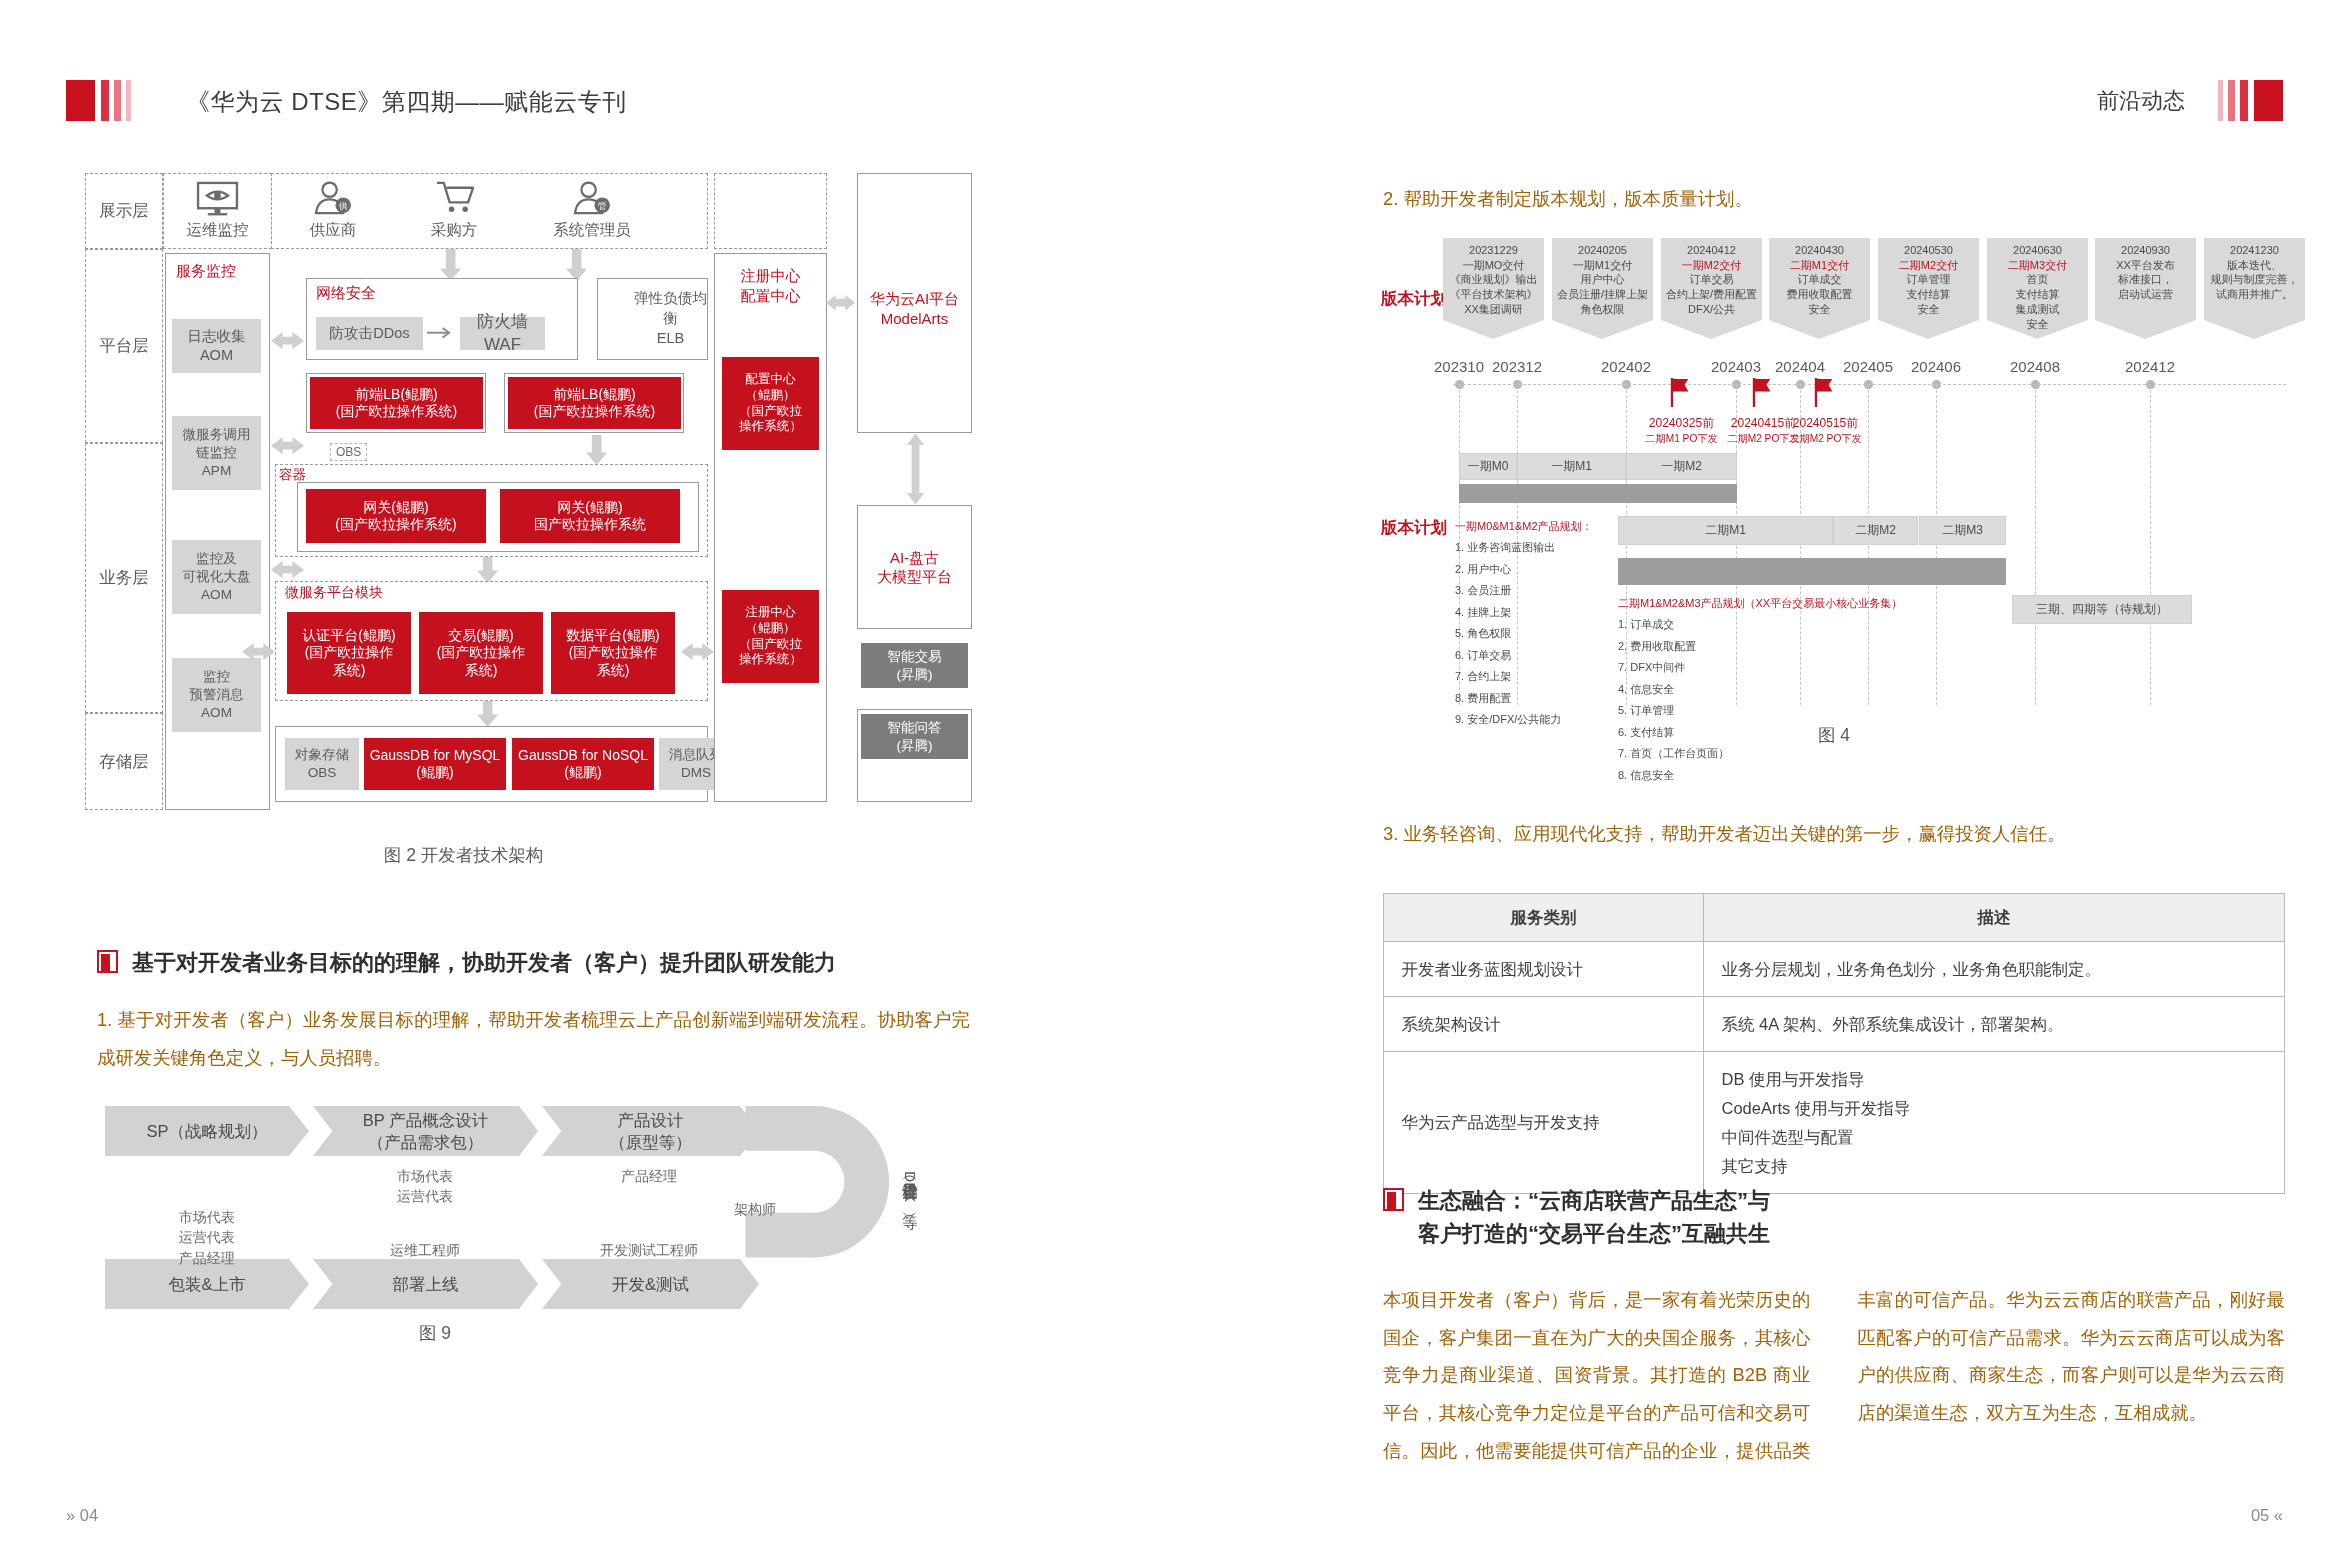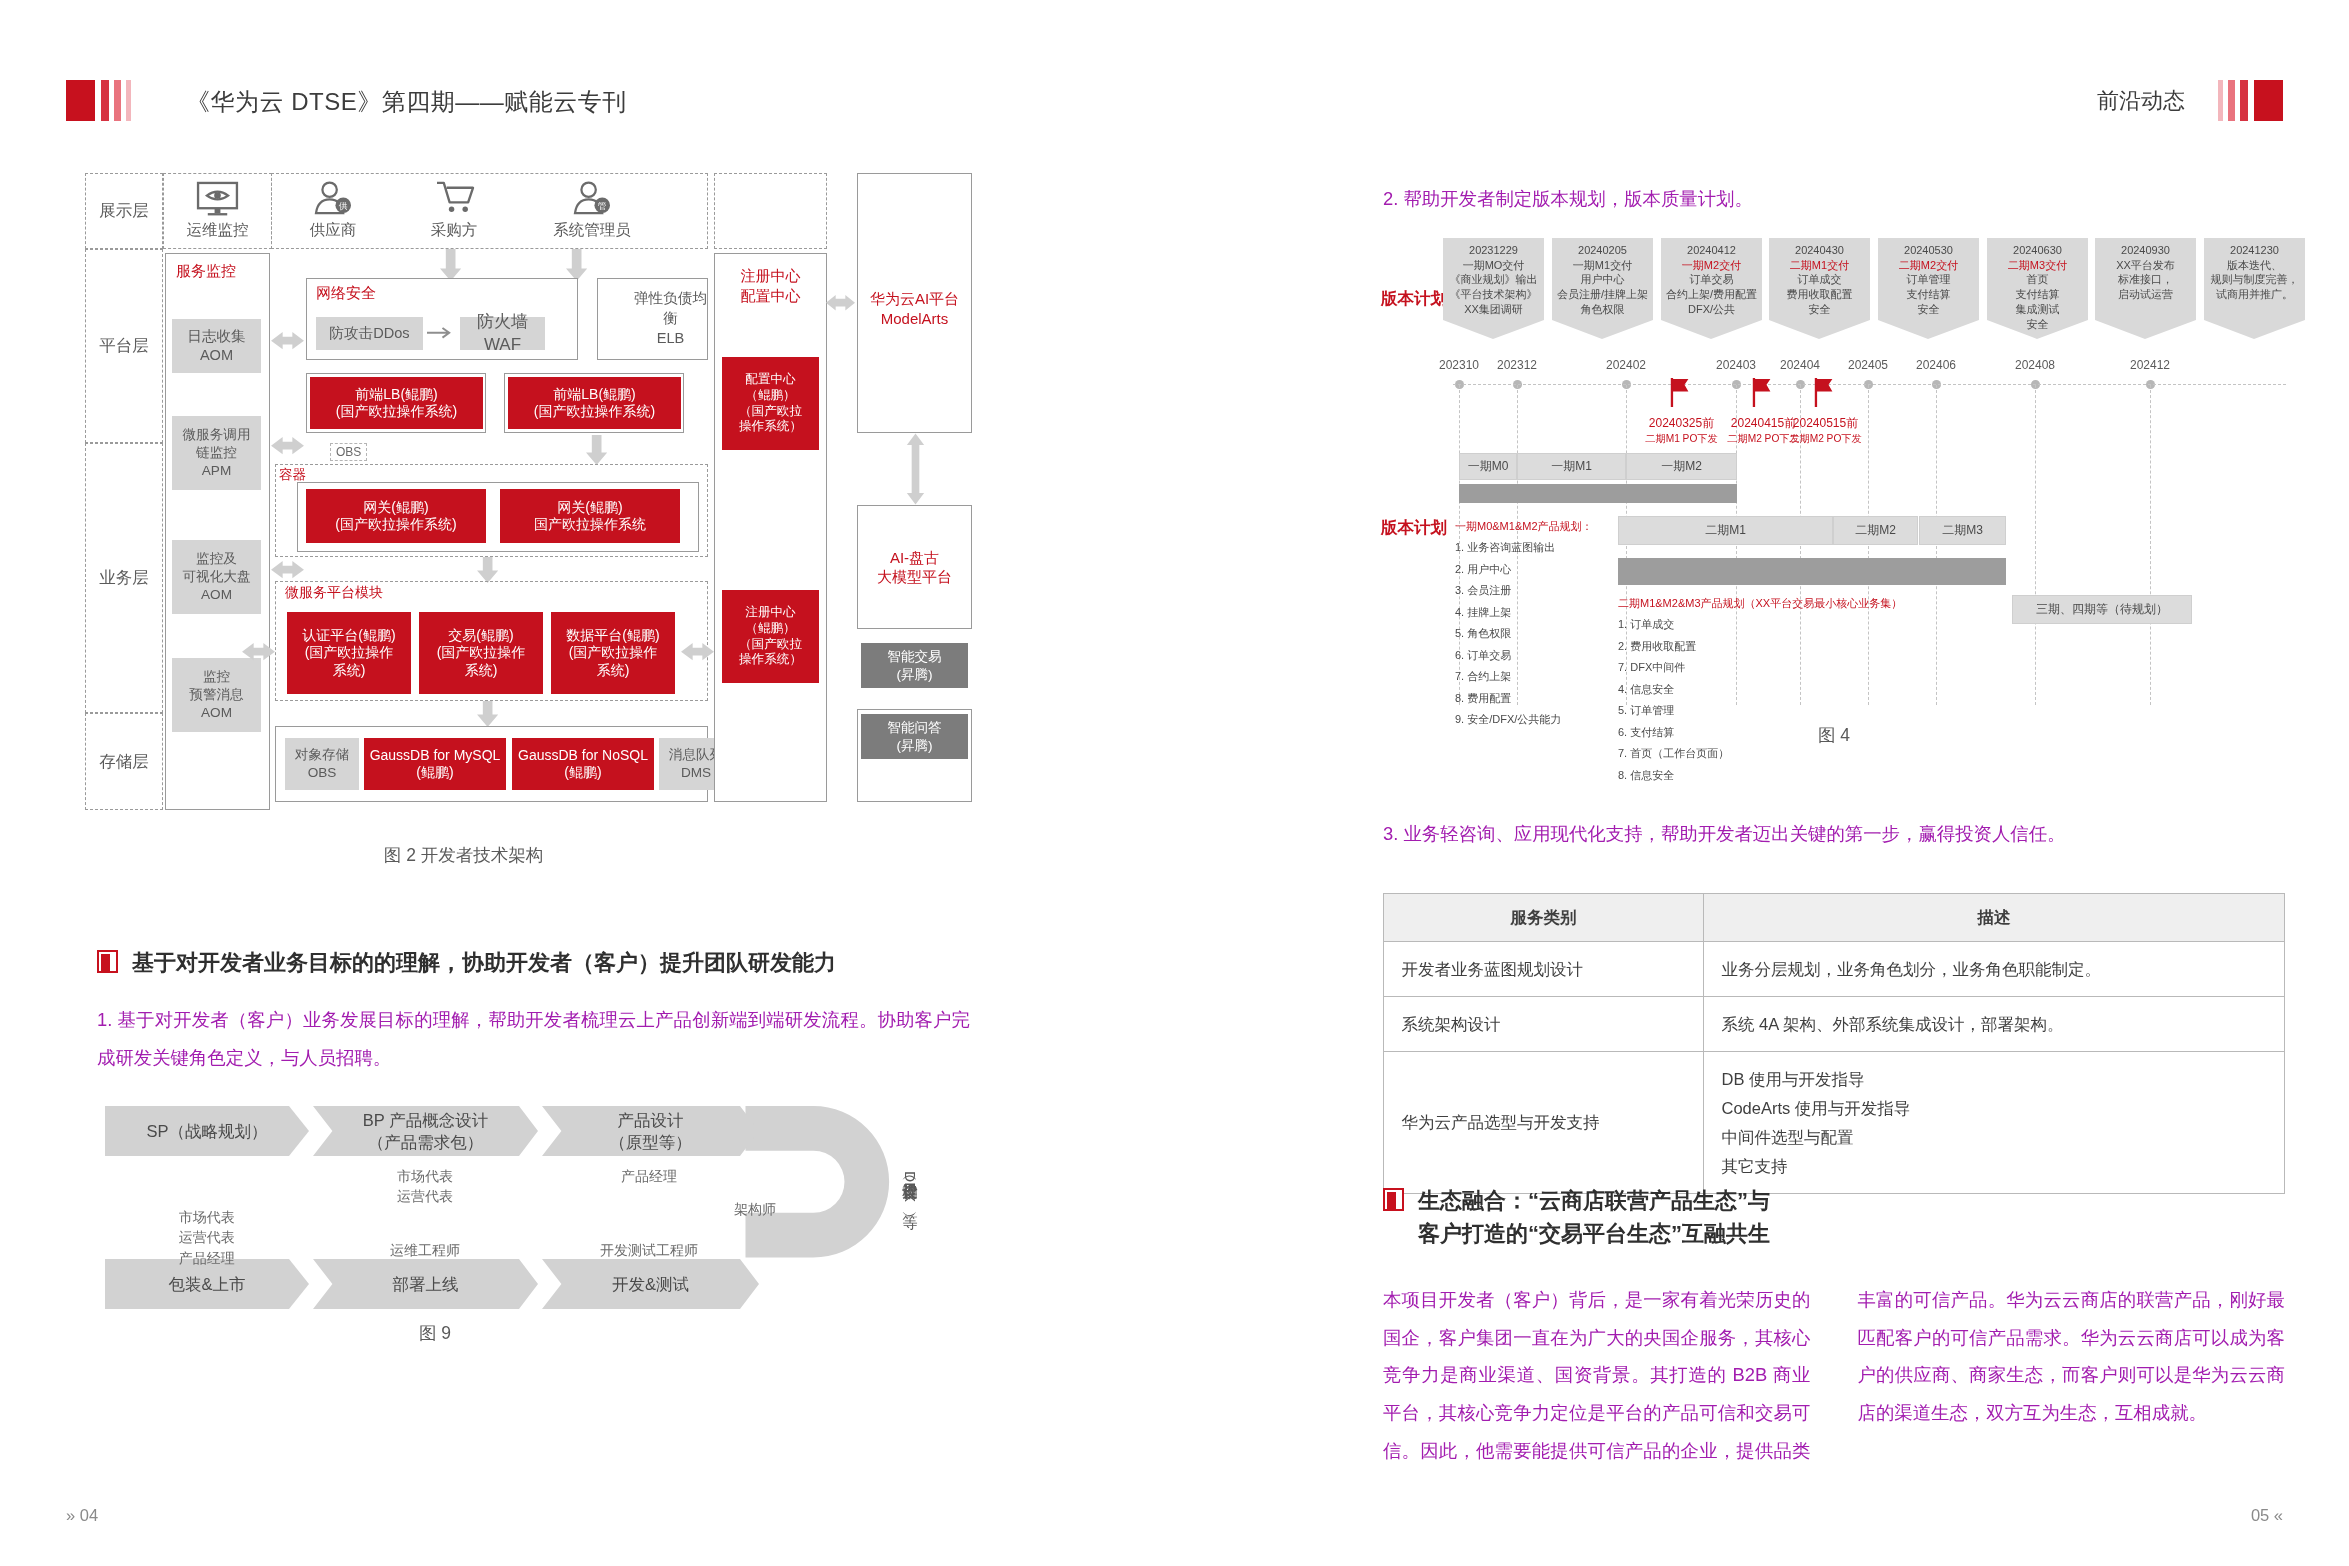--- a/index.html
+++ b/index.html
@@ -31,21 +31,21 @@
   .fnum-r { position:absolute; right:66px; bottom:41px; font-size:16.5px; color:#8a8a8a; }
 
   
   .sec-head { display:flex; align-items:flex-start; gap:13.6px; }
   .sec-sq {
     width:21.3px; height:23px; border:2.4px solid #c7111e; position:relative; flex:none; margin-top:3.9px;
     background:#fff;
   }
   .sec-sq:before{ content:""; position:absolute; left:1.9px; top:1.9px; width:8.7px; height:17.5px; background:#c7111e; }
   .sec-title { font-size:22px; font-weight:bold; color:#2f2f2f; line-height:1.5; }
-  .body-txt { font-size:18.4px; color:#a21caf; line-height:2.05; text-align:justify; }
+  .body-txt { font-size:18.4px; color:#a16207; line-height:2.05; text-align:justify; }
   .fig-cap { font-size:17.5px; color:#5a5a5a; text-align:center; }
 
   
   #fig2 { position:absolute; left:85px; top:173px; width:902px; height:747px; }
   .dashbox { position:absolute; border:1.6px dashed #9a9a9a; }
   .solidbox { position:absolute; border:1.6px solid #9a9a9a; background:#fff; }
   .layerlbl { position:absolute; font-size:16.5px; color:#5b5b5b; text-align:center; width:100%;
               top:50%; transform:translateY(-50%); }
   .redbox { position:absolute; background:#c5111e; color:#fff; display:flex; align-items:center;
             justify-content:center; text-align:center; font-size:14px; line-height:1.25; padding:1.9px; }
@@ -65,21 +65,21 @@
   .chev { position:absolute; background:#d2d2d2; color:#4a4a4a; font-size:16.5px;
           display:flex; align-items:center; justify-content:center; text-align:center; line-height:1.35; }
   .role { position:absolute; font-size:14px; color:#6a6a6a; text-align:center; line-height:1.45; }
 
   
   #fig4 { position:absolute; left:1383px; top:238px; width:902px; height:524px; }
   .vflag { position:absolute; background:#d9d9d9; font-size:11px; color:#4a4a4a;
            text-align:center; line-height:1.34; padding:4.9px 1.9px 0; }
   .vflag .d { color:#4a4a4a; }
   .vflag .r { color:#c5111e; }
-  .tick { position:absolute; font-size:12px; color:#5b5b5b; text-align:center; }
+  .tick { position:absolute; font-size:15px; color:#5b5b5b; text-align:center; }
   .dot { position:absolute; width:8.7px; height:8.7px; border-radius:50%; background:#b7b7b7; }
   .vline { position:absolute; border-left:1px dashed #c4c4c4; }
   .gbar { position:absolute; background:#dcdcdc; border:1px solid #cfcfcf; font-size:12px;
           color:#4a4a4a; display:flex; align-items:center; justify-content:center; }
   .dbar { position:absolute; background:#9d9d9d; }
   .milestone { position:absolute; font-size:12px; color:#c5111e; text-align:center; line-height:1.4; }
   .milestone .sub { font-size:10.2px; }
   .flag { position:absolute; }
   .plist { position:absolute; font-size:11px; color:#4a4a4a; line-height:1.95; }
   .plist .hd { color:#c5111e; }

